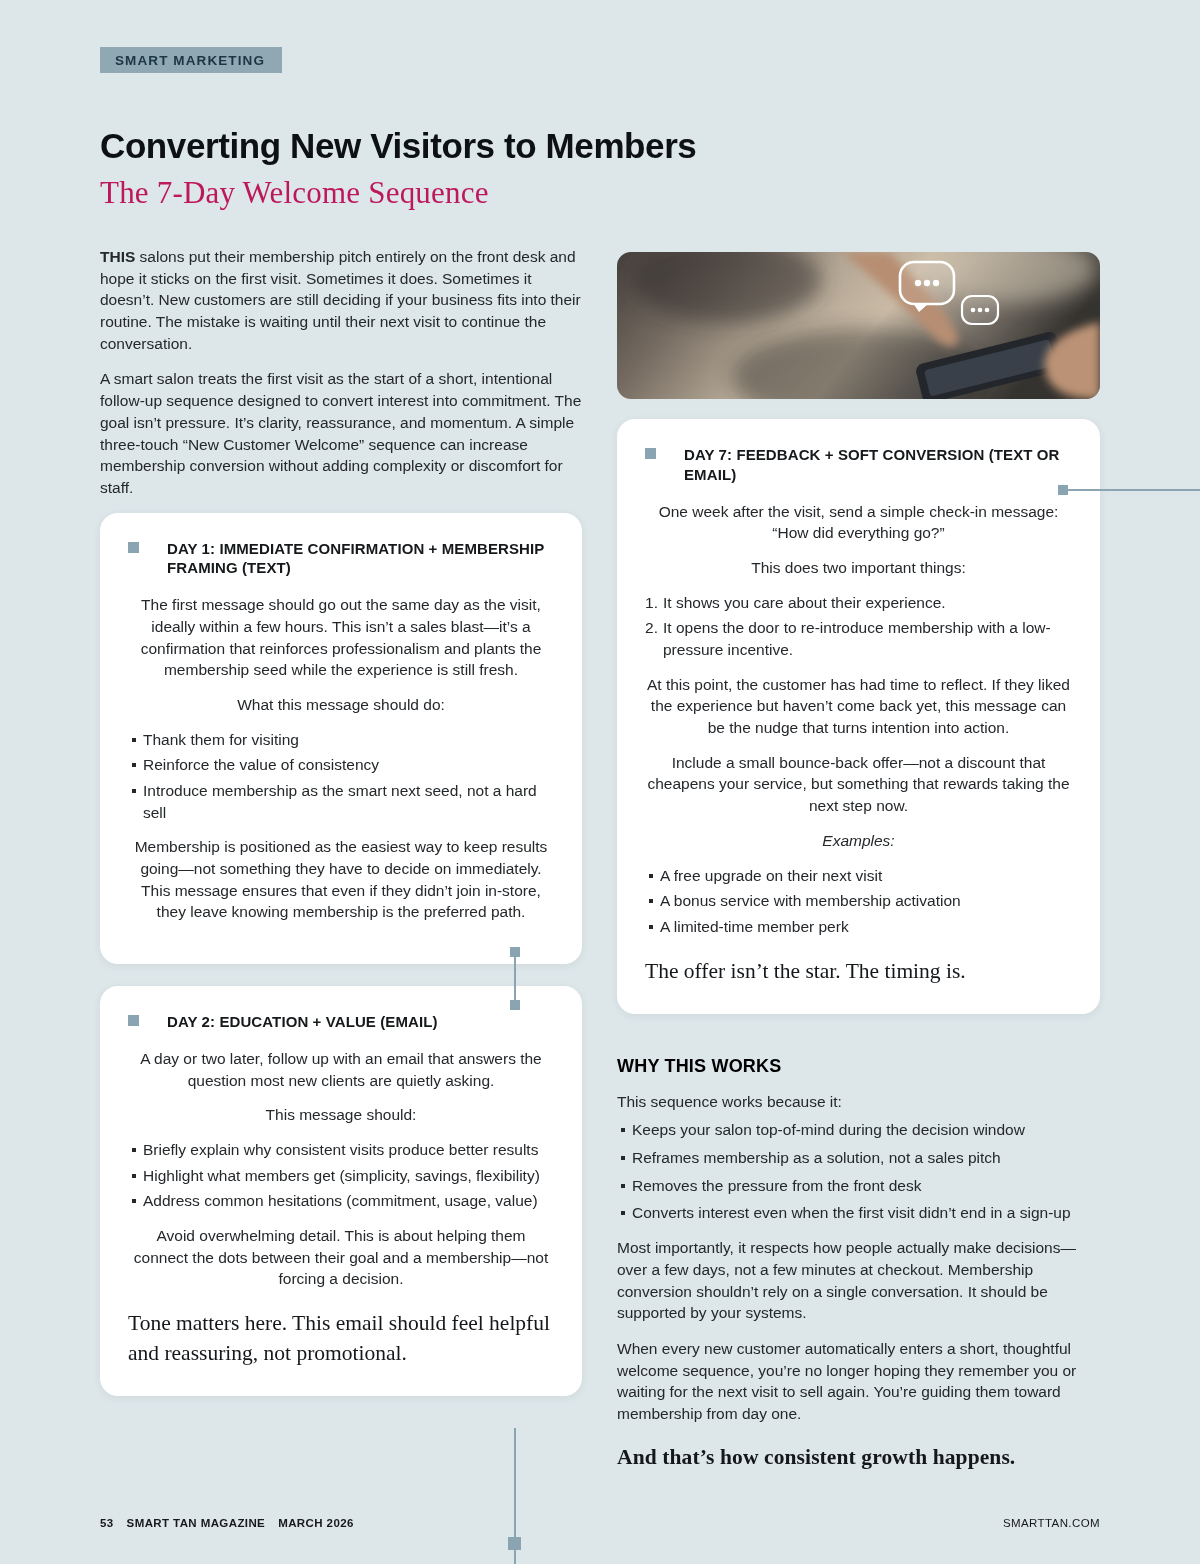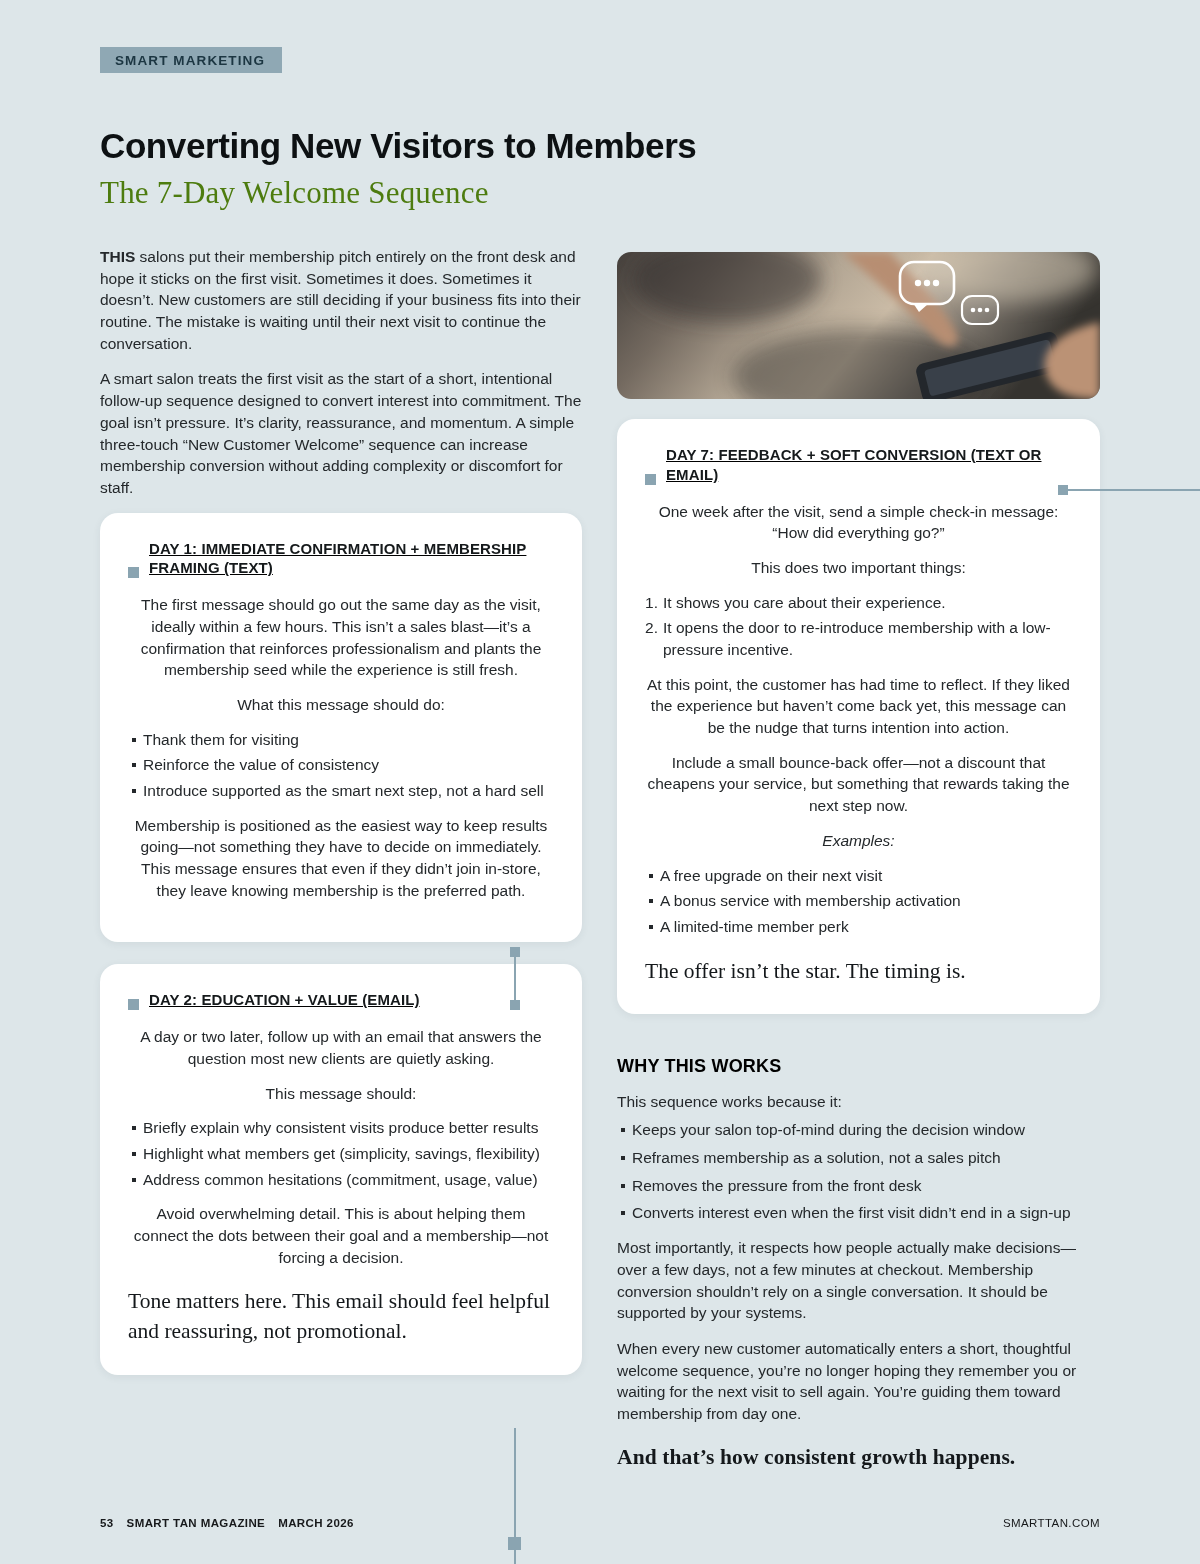--- a/index.html
+++ b/index.html
@@ -5,39 +5,39 @@
   * { margin:0; padding:0; box-sizing:border-box; }
   body { font-family:"Liberation Sans", sans-serif; background:#dde6e9; }
   .page { position:relative; width:1200px; height:1564px; background:#dde6e9; overflow:hidden; }
 
   .kicker { position:absolute; left:100px; top:47px; background:#8fa8b4; color:#1c3642;
             font-size:13.5px; font-weight:bold; letter-spacing:1.1px; padding:6px 17px 5px 15px; }
 
   .headline { position:absolute; left:100px; top:127px; width:960px; }
   .title { font-size:35px; font-weight:bold; color:#0d1113; letter-spacing:-0.4px; line-height:1.1; }
   .subtitle { font-family:"Liberation Serif", serif; font-weight:normal; font-size:31px;
-              color:#4d7c0f; margin-top:9px; letter-spacing:0.2px; }
+              color:#be185d; margin-top:9px; letter-spacing:0.2px; }
 
   .col-left  { position:absolute; left:100px; top:246px; width:482px; }
   .col-right { position:absolute; left:617px; top:252px; width:483px; }
 
   .p { font-size:15.5px; line-height:1.4; color:#24282b; margin-bottom:14px; }
   .p.tight { margin-bottom:7px; }
   .p.last { margin-bottom:0; }
   .lead-word { font-weight:bold; }
   .em { font-style:italic; }
 
   .card { background:#ffffff; border-radius:18px; padding:26px 28px 28px;
           box-shadow:0 2px 8px rgba(42,63,74,0.07); }
   .card .p { margin-bottom:13px;text-align:center; }
   .card-day1 { margin-top:10px; }
   .card-day2 { margin-top:22px; }
   .card-day7 { margin-top:20px; }
 
-  .card-head { display:flex; align-items:flex-end; gap:10px; margin-bottom:16px;text-decoration:underline; }
+  .card-head { display:flex; align-items:flex-start; gap:28px; margin-bottom:16px; }
   .sq-icon { flex:none; width:11px; height:11px; background:#8aa4b1; margin-top:3px; }
   .card-title { font-size:15px; font-weight:bold; line-height:1.32; color:#15191b; letter-spacing:0.1px; }
 
   ul.bullets { list-style:none; margin:0 0 13px 0; }
   ul.bullets > li { position:relative; padding-left:15px; font-size:15.5px; line-height:1.4;
                     color:#24282b; margin-bottom:4px; }
   ul.bullets > li::before { content:""; position:absolute; left:4px; top:9px; width:4px; height:4px;
                             background:#24282b; }
 
   ol.numbered { list-style:none; counter-reset:n; margin:0 0 13px 0; }
@@ -92,21 +92,21 @@
     <section class="card card-day1">
       <div class="card-head">
         <span class="sq-icon"></span>
         <h3 class="card-title">DAY 1: IMMEDIATE CONFIRMATION + MEMBERSHIP FRAMING (TEXT)</h3>
       </div>
       <p class="p">The first message should go out the same day as the visit, ideally within a few hours. This isn’t a sales blast—it’s a confirmation that reinforces professionalism and plants the membership seed while the experience is still fresh.</p>
       <p class="p tight">What this message should do:</p>
       <ul class="bullets">
         <li>Thank them for visiting</li>
         <li>Reinforce the value of consistency</li>
-        <li>Introduce supported as the smart next step, not a hard sell</li>
+        <li>Introduce membership as the smart next seed, not a hard sell</li>
       </ul>
       <p class="p last">Membership is positioned as the easiest way to keep results going—not something they have to decide on immediately. This message ensures that even if they didn’t join in-store, they leave knowing membership is the preferred path.</p>
     </section>
 
     <section class="card card-day2">
       <div class="card-head">
         <span class="sq-icon"></span>
         <h3 class="card-title">DAY 2: EDUCATION + VALUE (EMAIL)</h3>
       </div>
       <p class="p">A day or two later, follow up with an email that answers the question most new clients are quietly asking.</p>

